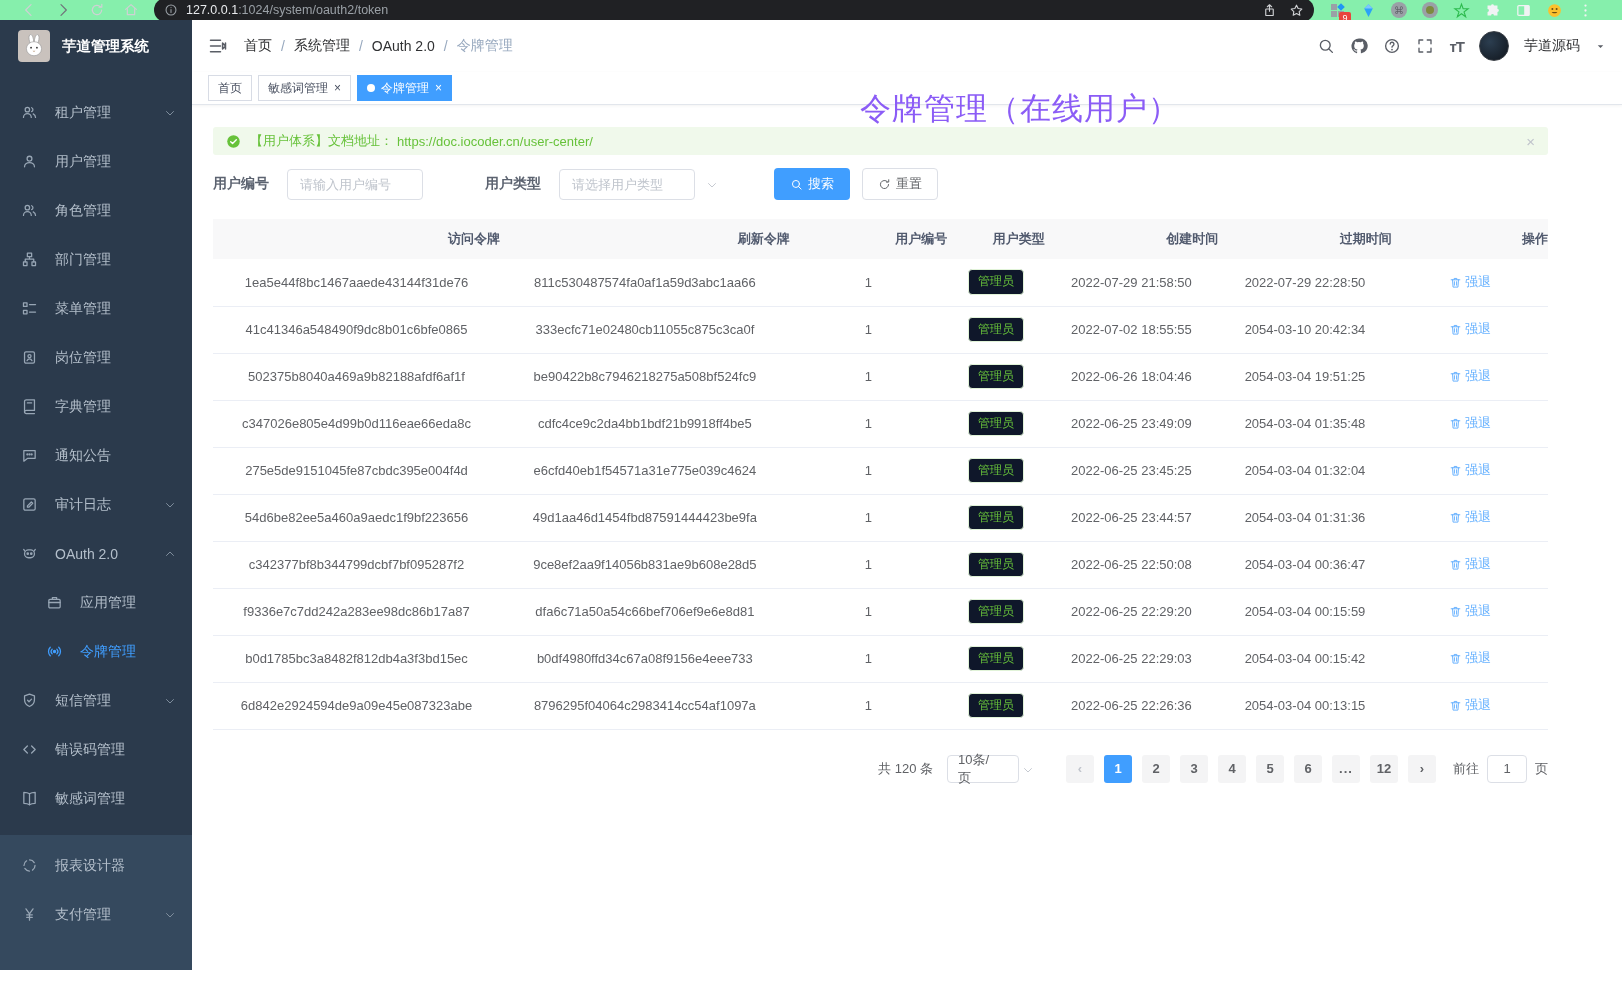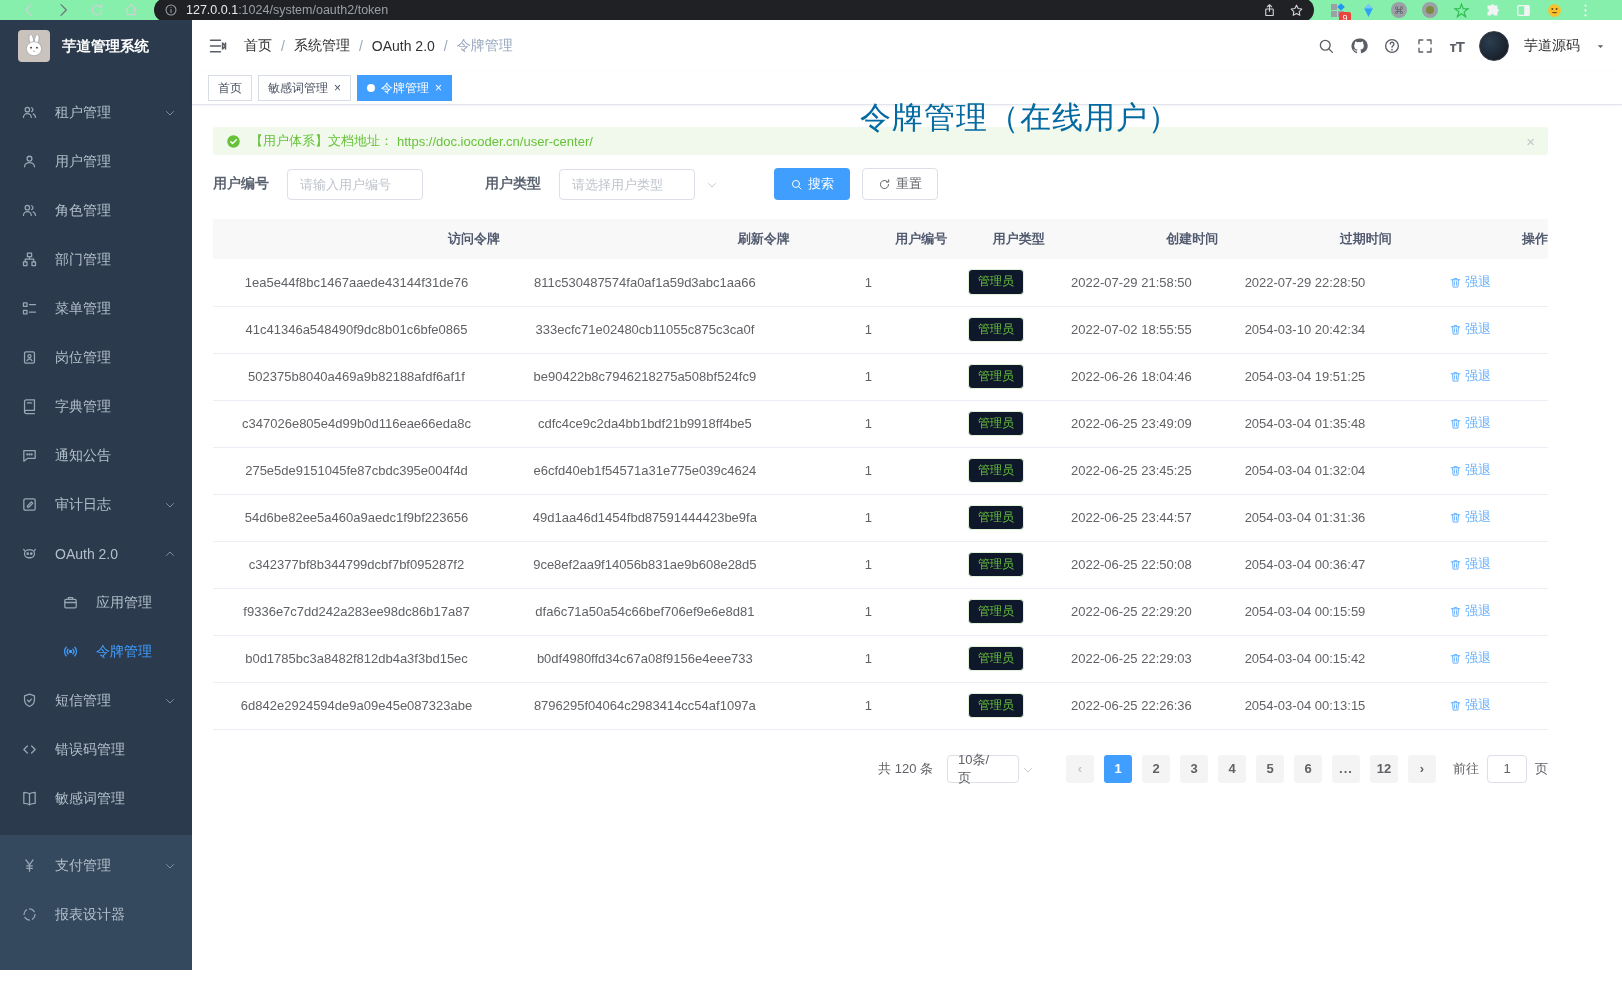--- a/index.html
+++ b/index.html
@@ -32,21 +32,21 @@
   .app { display:flex; height:950px; }
   .sidebar { width:192px; background:#2b3a4c; display:flex; flex-direction:column; color:#b4bfcb;gap:12px; }
   .logo-row { height:52px; flex:none; display:flex; align-items:center; padding-left:18px; }
   .logo-img { width:32px; height:32px; border-radius:4px; background:#c9c2bd; display:flex; align-items:center; justify-content:center; overflow:hidden; }
   .logo-img svg { width:26px; height:26px; }
   .app-title { color:#fff; font-size:14.5px; font-weight:700; margin-left:12px; }
   .menu { padding-top:4px; }
   .menu-bottom { flex:1; background:#35495e; padding-top:6px; }
   .menu-item { height:49px; display:flex; align-items:center; padding:0 16px 0 21px; font-size:14px; cursor:pointer; }
   .menu-item .mi-icon { width:17px; height:17px; margin-right:17px; flex:none; color:#98a6b5; }
-  .menu-item.sub { padding-left:62px; }
+  .menu-item.sub { padding-left:46px; }
   .menu-item.active { color:#409eff; }
   .menu-item.active .mi-icon { color:#409eff; }
   .mi-label { white-space:nowrap; }
   .chev { width:12px; height:12px; margin-left:auto; color:#8896a5; }
 
   
   .main { flex:1; display:flex; flex-direction:column; background:#fff; position:relative; }
   .topbar { height:52px; flex:none; display:flex; align-items:center; padding:0 16px; }
   .hamburger { width:20px; height:20px; color:#5a5e66; margin-right:16px; }
   .breadcrumb { font-size:14px; display:flex; align-items:center; gap:9px; }
@@ -102,21 +102,21 @@
   .pg-size-box { width:72px; height:28px; border:1px solid #dcdfe6; border-radius:4px; display:flex; align-items:center; padding:0 24px 0 10px; color:#606266; font-size:13px; background:#fff; cursor:pointer; }
   .pg-btn { min-width:28px; height:28px; margin:0 5px; border-radius:3px; background:#f4f4f5; display:inline-flex; align-items:center; justify-content:center; font-size:13px; color:#606266; cursor:pointer; font-weight:600; }
   .pg-btn.arrow { color:#606266; }
   .pg-btn.disabled { color:#c0c4cc; }
   .pg-btn.active { background:#409eff; color:#fff; }
   .pg-btn.more { letter-spacing:1px; color:#606266; }
   .pg-goto { margin-left:12px; display:flex; align-items:center; gap:8px; }
   .pg-input { width:40px; height:28px; border:1px solid #dcdfe6; border-radius:4px; text-align:center; font-size:13px; color:#606266; outline:none; font-family:inherit; }
 
   
-  .annotation { position:absolute; left:668px; top:77px; font-size:31px; font-weight:500; color:#0369a1; letter-spacing:1px; pointer-events:none; z-index:50; white-space:nowrap; }
+  .annotation { position:absolute; left:668px; top:68px; font-size:31px; font-weight:500; color:#8b5cf6; letter-spacing:1px; pointer-events:none; z-index:50; white-space:nowrap; }
 </style>
 </head>
 <body>
 
 <div class="chrome">
   <div class="nav-btn">
       <svg class="ic" viewBox="0 0 24 24">
         <path d="M15 4l-8 8 8 8"></path>
       </svg>
     </div>
@@ -356,32 +356,32 @@
           <svg class="ic mi-icon" viewBox="0 0 24 24">
             <path d="M12 5.2C10 3.8 7.6 3.2 4 3.2v15.6c3.6 0 6 .6 8 2 2-1.4 4.4-2 8-2V3.2c-3.6 0-6 .6-8 2z"></path>
             <path d="M12 5.2v15.6"></path>
           </svg>
           <span class="mi-label">敏感词管理</span>
         </div>
       </div>
     <div class="menu-bottom">
         <div class="menu-item">
           <svg class="ic mi-icon" viewBox="0 0 24 24">
+            <circle cx="12" cy="12" r="7.8" stroke-dasharray="7.5 4.5"></circle>
+          </svg>
+          <span class="mi-label">报表设计器</span>
+        </div>
+        <div class="menu-item">
+          <svg class="ic mi-icon" viewBox="0 0 24 24">
             <path d="M7 4l5 7 5-7M12 11v9M8 12.5h8M8 16h8"></path>
           </svg>
           <span class="mi-label">支付管理</span>
           <svg class="ic chev" viewBox="0 0 24 24">
             <path d="M5 9l7 7 7-7"></path>
           </svg>
-        </div>
-        <div class="menu-item">
-          <svg class="ic mi-icon" viewBox="0 0 24 24">
-            <circle cx="12" cy="12" r="7.8" stroke-dasharray="7.5 4.5"></circle>
-          </svg>
-          <span class="mi-label">报表设计器</span>
         </div>
       </div>
   </div>
 
   <div class="main">
 
     <div class="topbar">
       <svg class="ic hamburger" viewBox="0 0 24 24">
           <path d="M3 5h12M3 12h12M3 19h12M21 8.5v7M21 12l-3.5-3.5v7z"></path>
         </svg>

